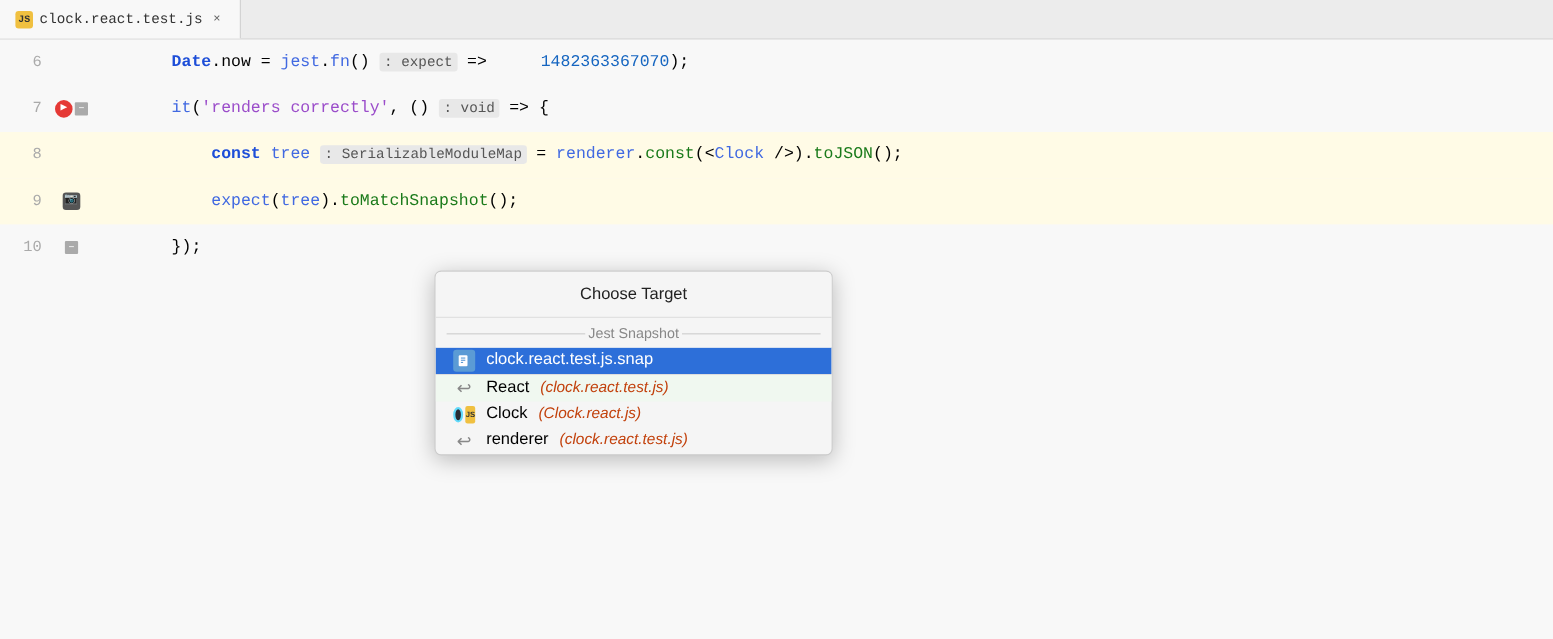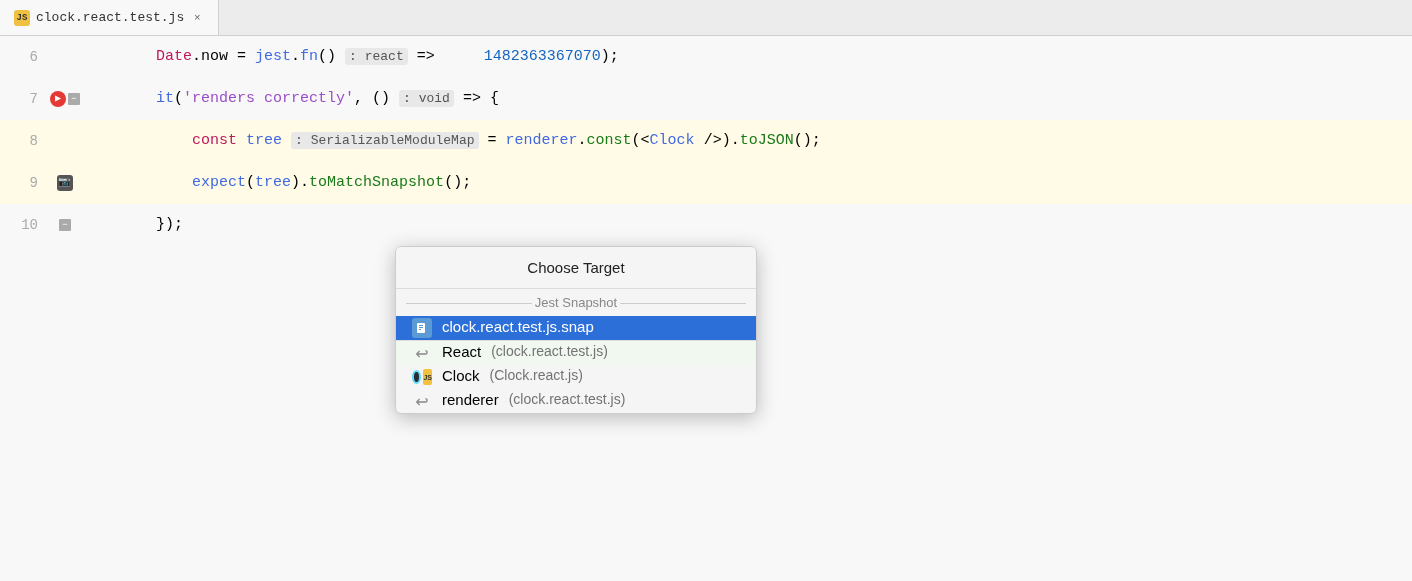--- a/index.html
+++ b/index.html
@@ -100,21 +100,21 @@
       position: relative;
     }
 
     .line-content {
       flex: 1;
       padding-left: 4px;
       white-space: pre;
     }
 
     
-    .kw { color: #be185d; font-weight: normal; } 
+    .kw { color: #1d4ed8; font-weight: bold; } 
     .fn-call { color: #4169e1; } 
     .str { color: #9b4dca; } 
     .num { color: #1565c0; margin-left: 40px; } 
     .type-hint { 
       background: #e8e8e8; 
       border-radius: 3px; 
       padding: 1px 4px; 
       color: #555;
       font-size: 13px;
     }
@@ -219,22 +219,23 @@
     .popup-item.selected {
       background: #2d6fd9;
       color: white;
     }
 
     .popup-item-bg-light {
       background: #f0f8f0;
     }
 
     .item-sub {
-      color: #737373;
+      color: #c2410c;
       font-size: 14px;
+      font-style: italic;
     }
 
     .item-icon {
       width: 20px;
       height: 20px;
       flex-shrink: 0;
       display: flex;
       align-items: center;
       justify-content: center;
     }
@@ -288,21 +289,21 @@
   </div>
 </div>
 
 <div class="editor">
   <div class="code-area">
 
     <div class="code-line">
       <div class="line-num">6</div>
       <div class="line-gutter"></div>
       <div class="line-content">
-        <span class="kw">Date</span><span>.now = </span><span class="fn-call">jest</span><span>.</span><span class="fn-call">fn</span><span>() </span><span class="type-hint">: react</span><span> =&gt; </span><span class="num">1482363367070</span><span>);</span>
+        <span class="kw">Date</span><span>.now = </span><span class="fn-call">jest</span><span>.</span><span class="fn-call">fn</span><span>() </span><span class="type-hint">: expect</span><span> =&gt; </span><span class="num">1482363367070</span><span>);</span>
       </div>
     </div>
 
     <div class="code-line">
       <div class="line-num">7</div>
       <div class="line-gutter" style="gap:2px; flex-direction:row;">
         <div class="breakpoint-icon bp-red">▶</div>
         <div class="gutter-collapse">−</div>
       </div>
       <div class="line-content">

